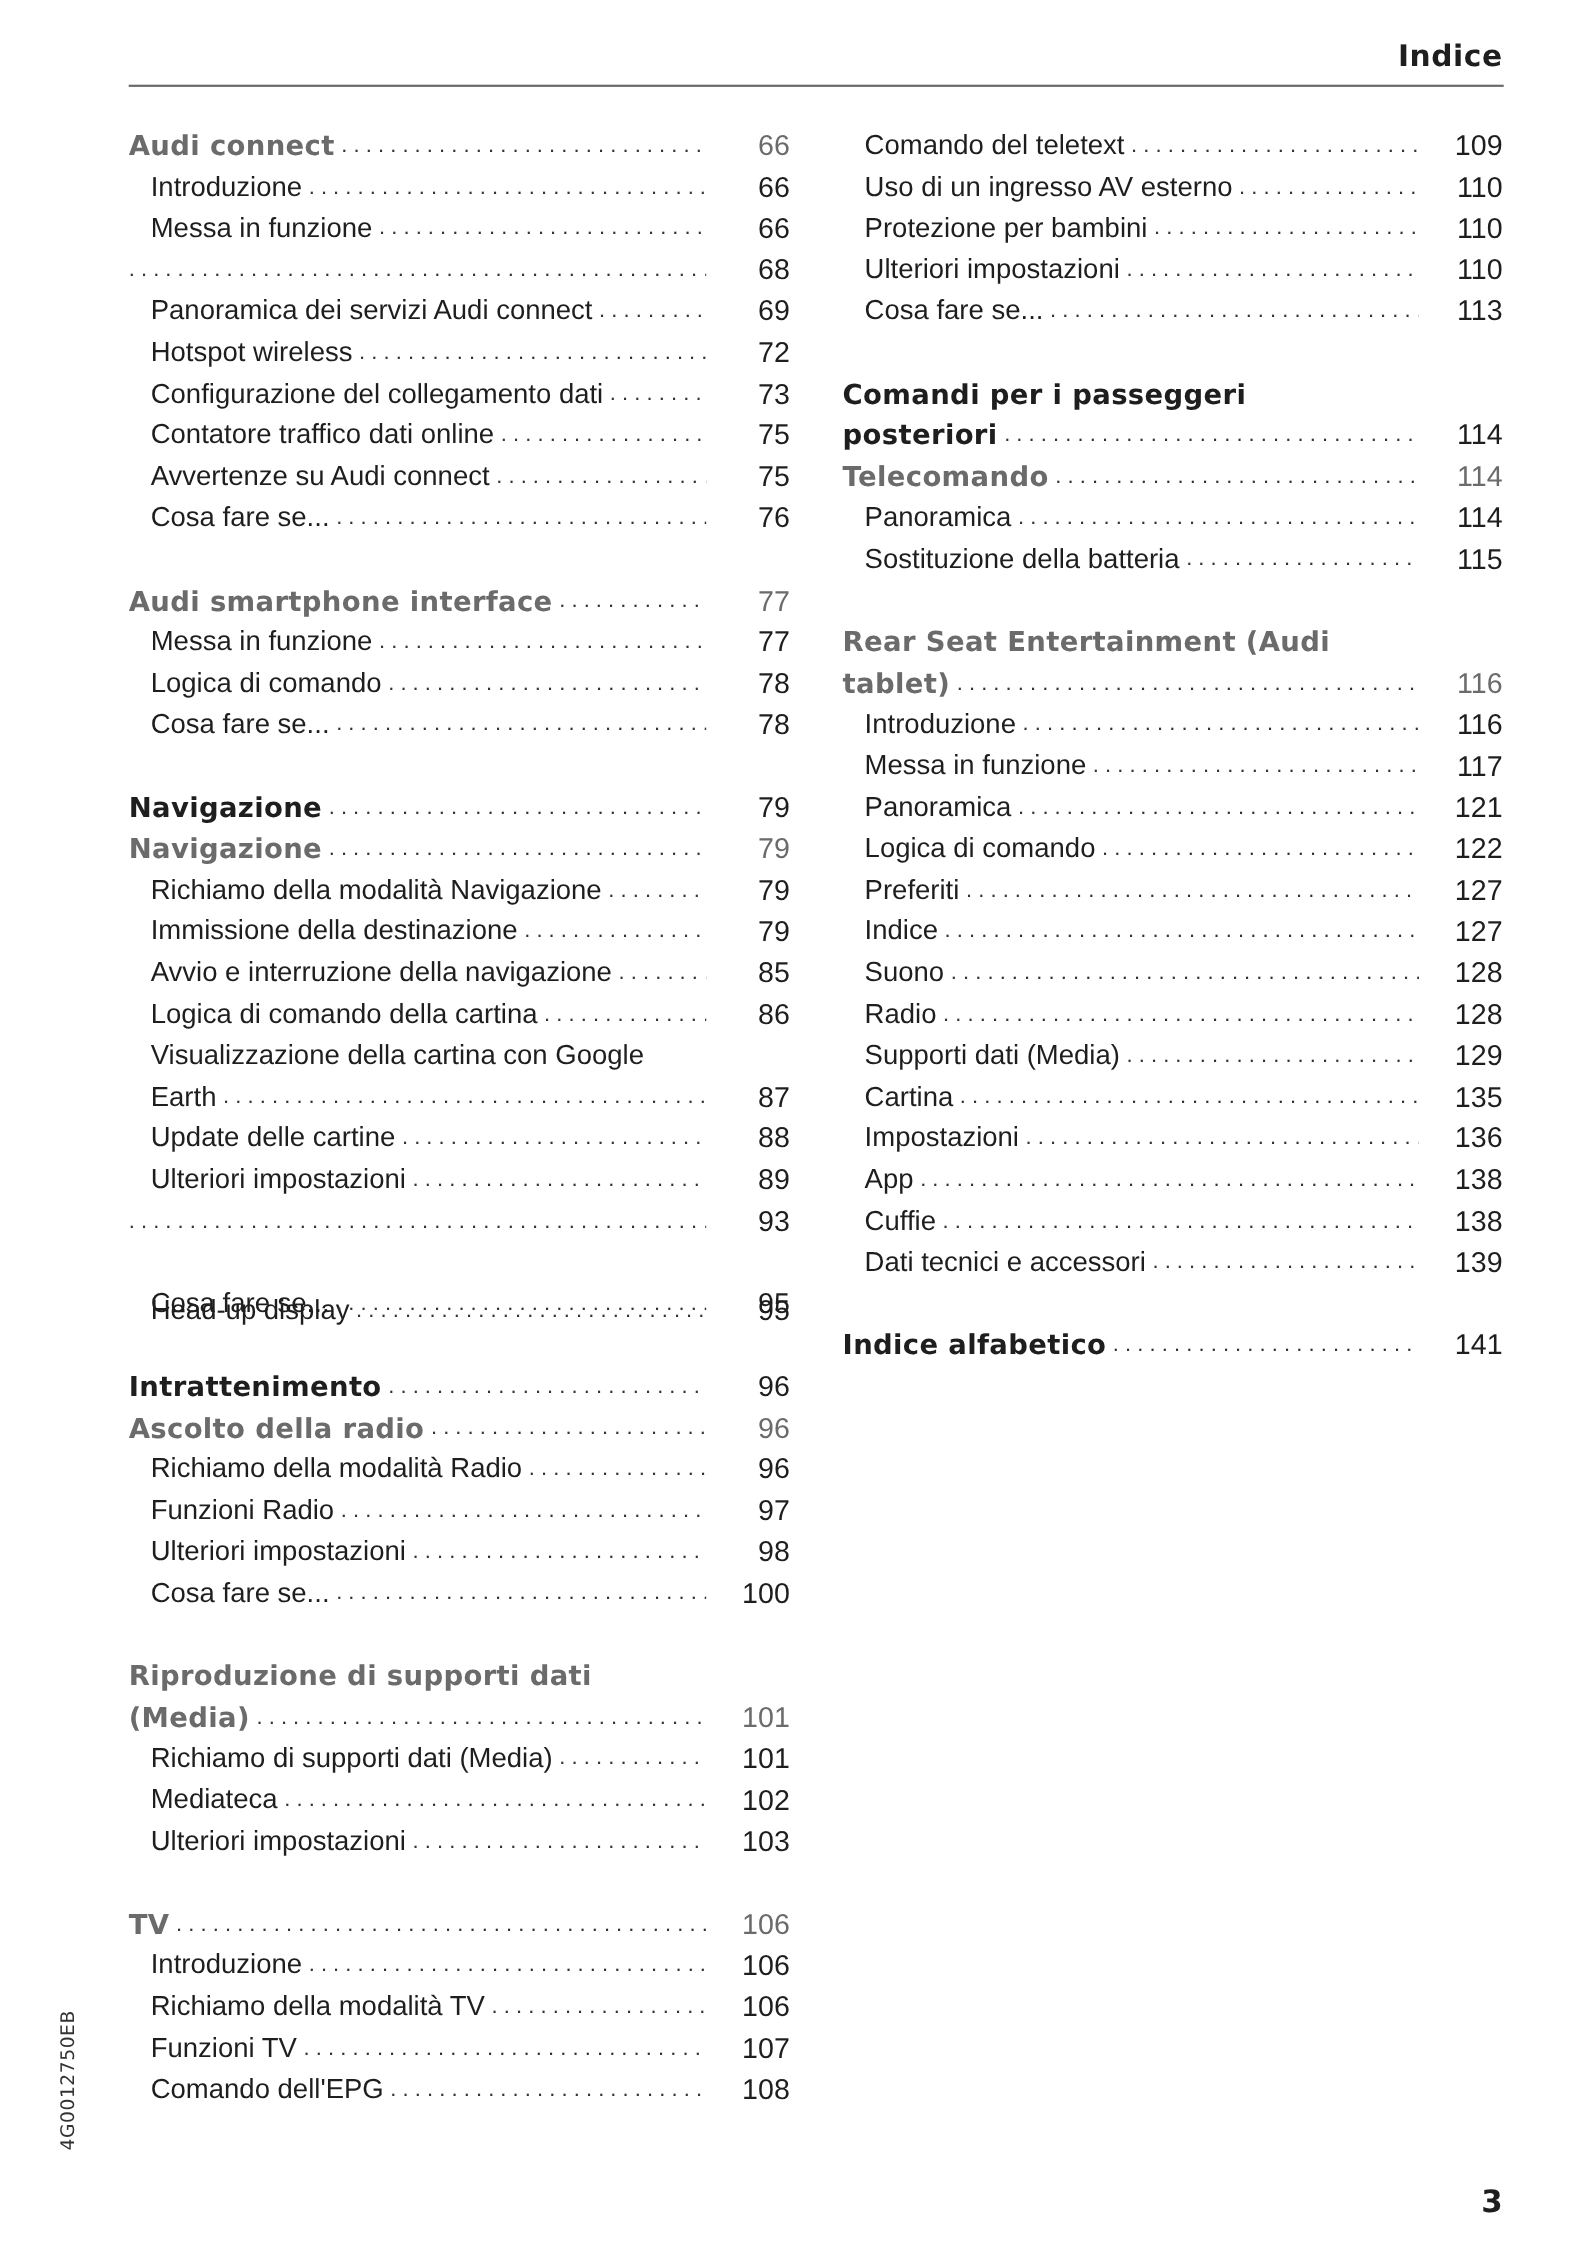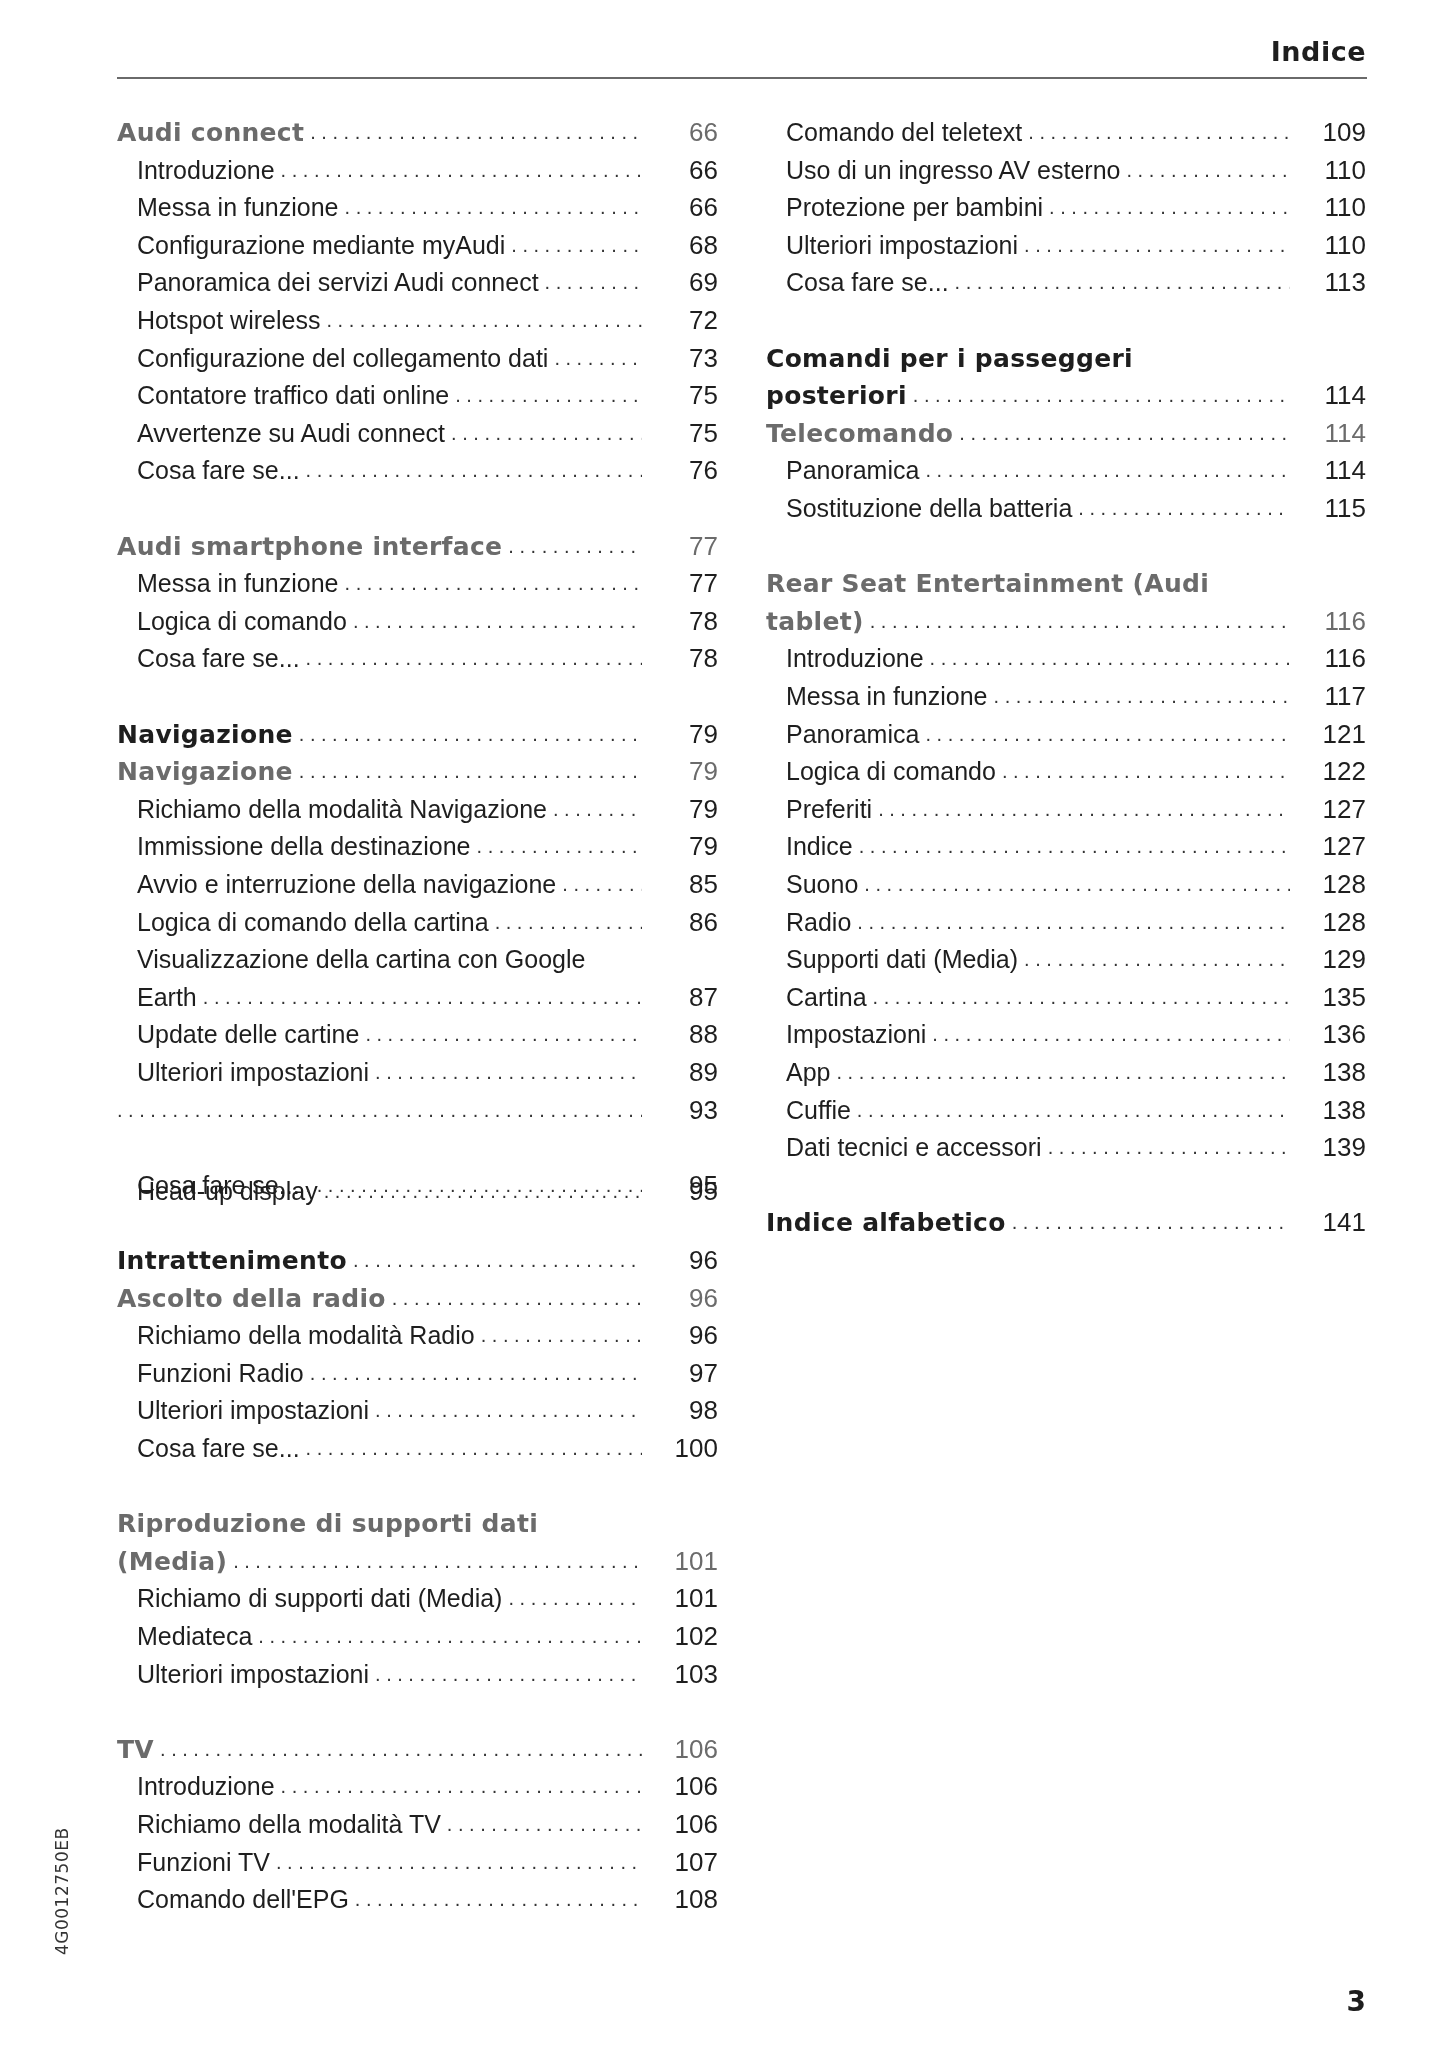--- a/index.html
+++ b/index.html
@@ -43,21 +43,20 @@
       <span class="label">Introduzione</span>
       <span class="leader"></span>
       <span class="page">66</span>
     </div>
     <div class="row sub" style="top: 75.2px;">
       <span class="label">Messa in funzione</span>
       <span class="leader"></span>
       <span class="page">66</span>
     </div>
     <div class="row sub" style="top: 112.8px;">
-      <span class="label">Configurazione mediante myAudi</span>
       <span class="leader"></span>
       <span class="page">68</span>
     </div>
     <div class="row sub" style="top: 150.4px;">
       <span class="label">Panoramica dei servizi Audi connect</span>
       <span class="leader"></span>
       <span class="page">69</span>
     </div>
     <div class="row sub" style="top: 188px;">
       <span class="label">Hotspot wireless</span>

